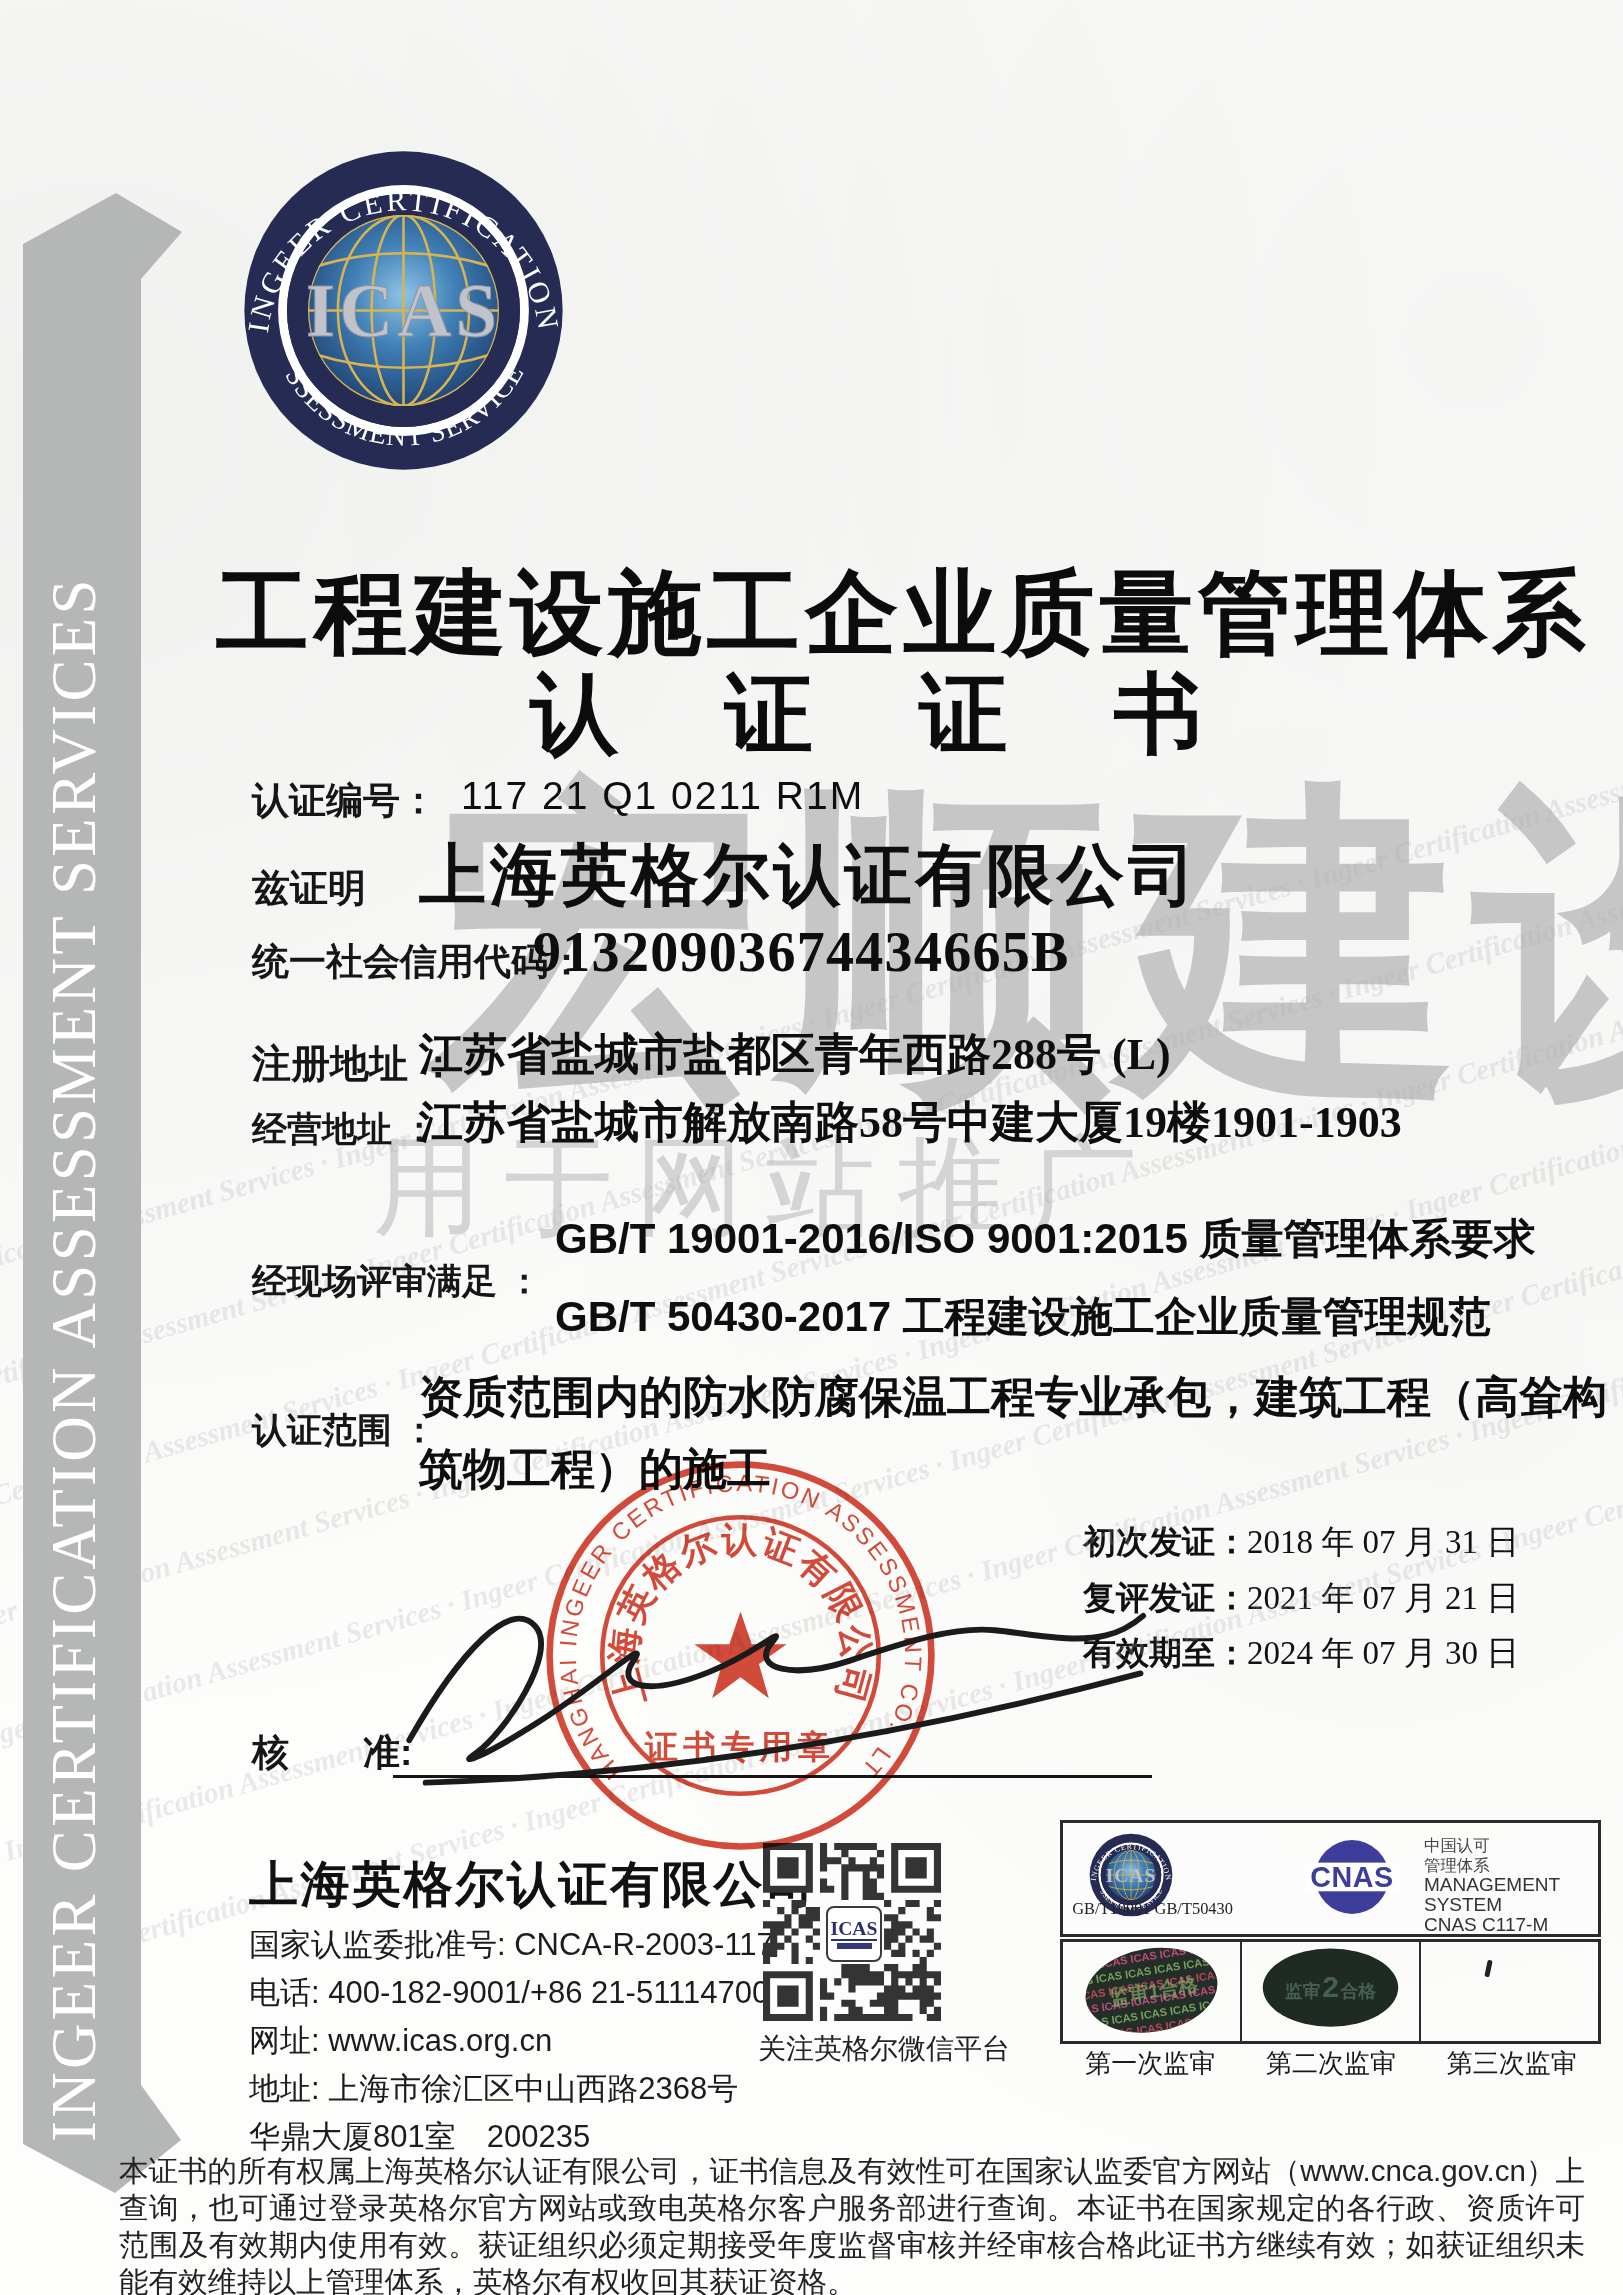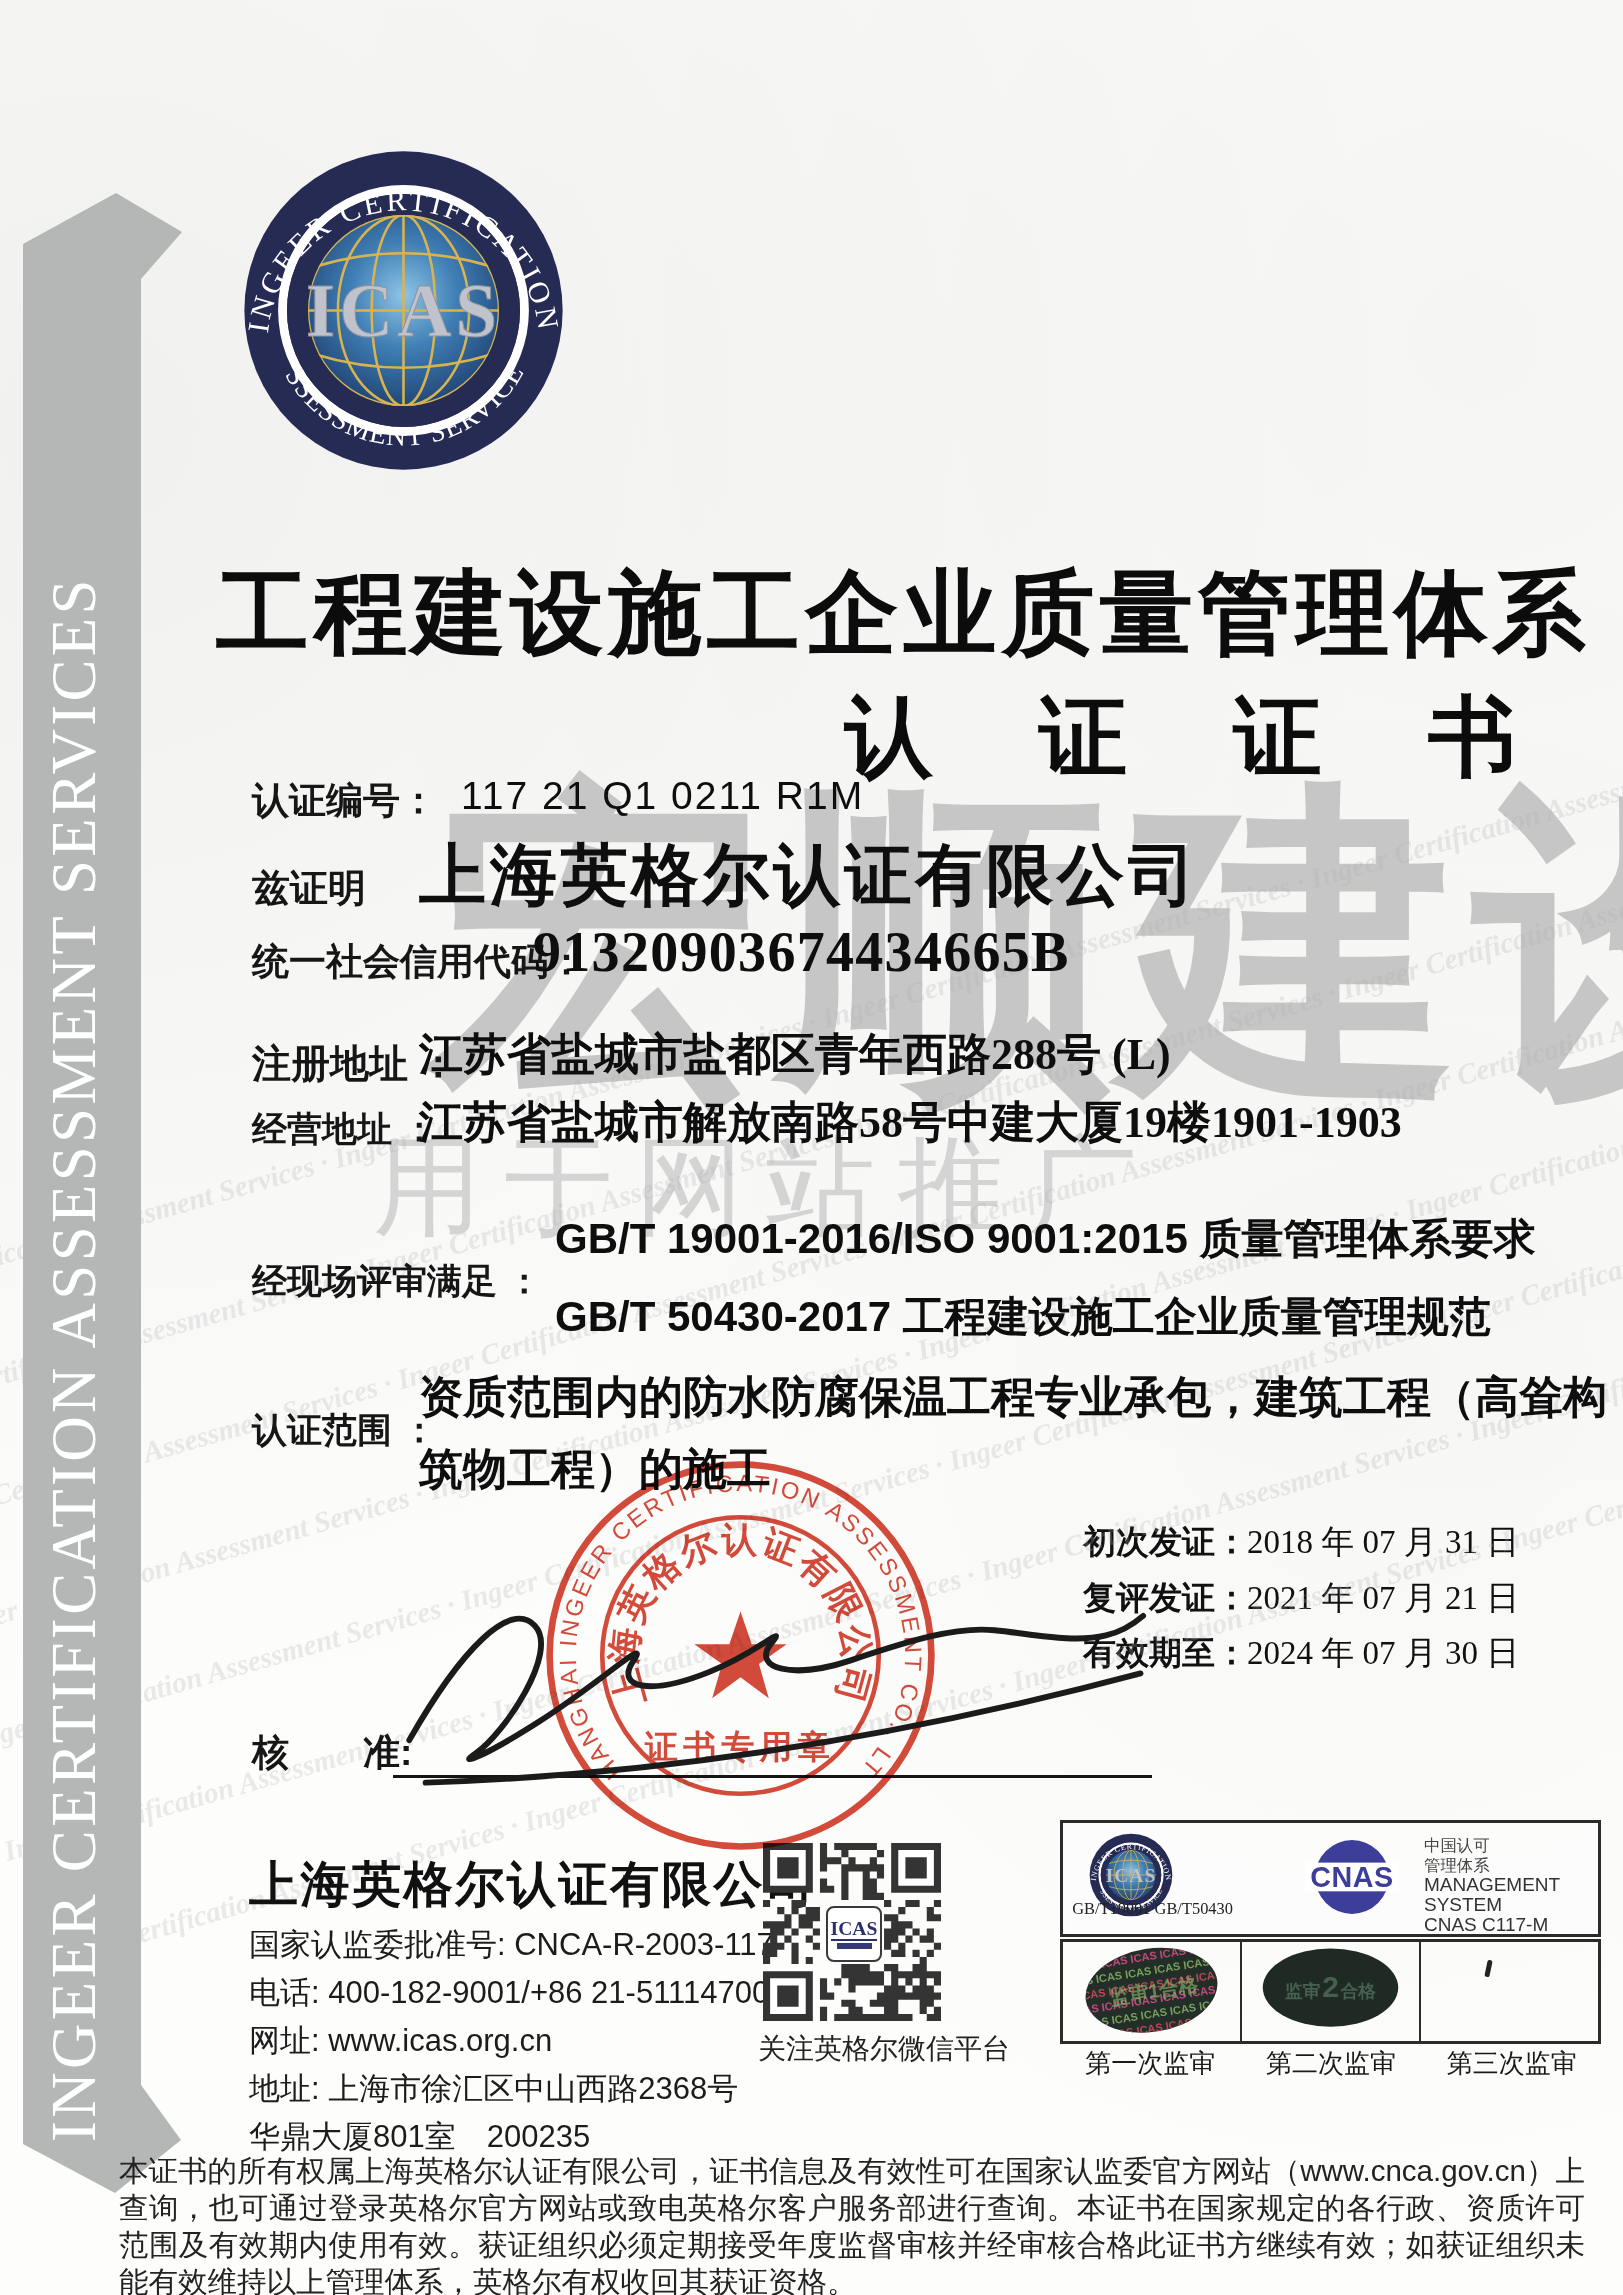--- a/index.html
+++ b/index.html
@@ -26,21 +26,21 @@
     clip-path:polygon(0 51px,93px 0,159px 39px,118px 86px,118px 1892px,158px 1947px,92px 2000px,0 1951px);}
   .side-text{left:38px;top:257px;height:1885px;z-index:3;writing-mode:vertical-rl;transform:rotate(180deg);
     font-size:63px;letter-spacing:3.3px;color:#ffffff;white-space:nowrap;font-family:"Liberation Serif",serif;}
 
   
   .seal-big{left:238px;top:145px;width:331px;height:331px;z-index:3;}
 
   
   .title1{left:216px;top:551px;width:1341px;z-index:3;text-align:center;font-size:93px;font-weight:800;
     letter-spacing:5.2px;color:#0c0c0c;font-family:"Liberation Sans",sans-serif;white-space:nowrap;}
-  .title2{left:216px;top:678px;width:1341px;z-index:3;text-align:right;font-size:88px;font-weight:800;
+  .title2{left:216px;top:655px;width:1341px;z-index:3;text-align:center;font-size:88px;font-weight:800;
     letter-spacing:41px;color:#0c0c0c;font-family:"Liberation Sans",sans-serif;white-space:nowrap;}
 
   
   .lab{font-family:"Liberation Sans",sans-serif;font-weight:700;color:#161616;white-space:nowrap;z-index:3;}
   .val{color:#0e0e0e;white-space:nowrap;z-index:3;}
   .f-certno-l{left:252px;top:776px;font-size:37px;}
   .f-certno-v{left:461px;top:774px;font-size:39px;font-family:"Liberation Sans",sans-serif;
     font-weight:400;letter-spacing:2px;}
   .f-certify{left:252px;top:863px;font-size:38px;}
   .f-company{left:419px;top:830px;font-size:67px;font-weight:700;letter-spacing:3.9px;}

